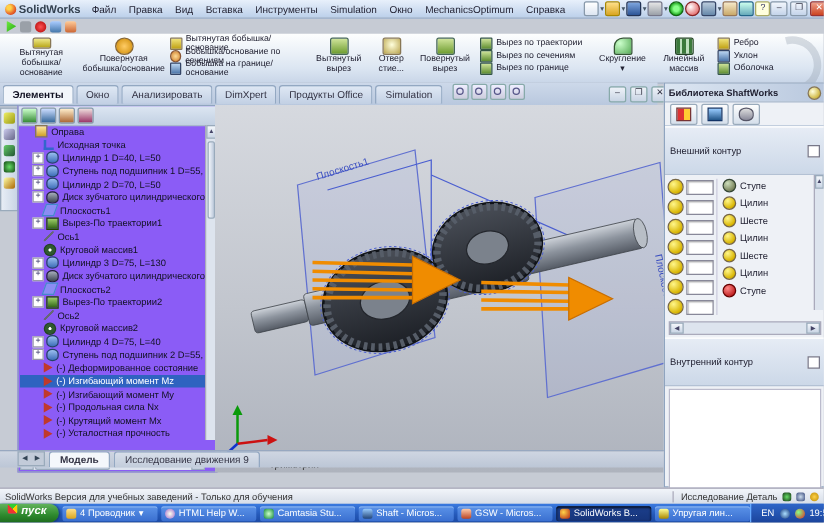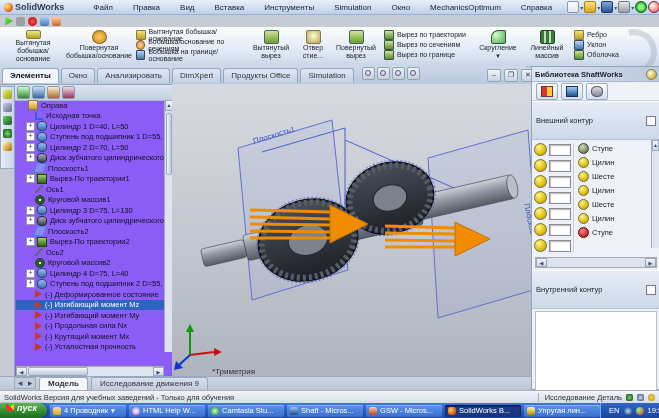--- a/index.html
+++ b/index.html
@@ -7,21 +7,21 @@
        font-family:"Liberation Sans","DejaVu Sans",sans-serif;
        background:#c6cbd4;font-size:8px;color:#222;-webkit-font-smoothing:antialiased}
   .abs{position:absolute}
   
   .titlebar{left:0;top:0;width:659px;height:14px;
     background:linear-gradient(180deg,#e8f0fb,#bcd0ea);border-bottom:1px solid #9ab0cc;
     display:flex;align-items:center}
   .swlogo{display:flex;align-items:center;gap:2px;padding:0 4px;font-weight:bold;font-size:9px;color:#33404f}
   .swmark{width:9px;height:9px;border-radius:50%;
     background:radial-gradient(circle at 35% 35%,#ffd24a 20%,#e8642c 60%,#b32412)}
-  .menus{display:flex;gap:10px;margin-left:20px}
+  .menus{display:flex;gap:0;margin-left:0}
   .menuitem{padding:1px 5px;font-size:8px;color:#223}
   .stdicons{display:flex;align-items:center;gap:1px;margin-left:10px}
   .sico{width:10px;height:10px;border-radius:2px;display:inline-block}
   .sv{font-size:6px;color:#456}
   .ic-new{background:linear-gradient(180deg,#fff,#dde6f2);border:1px solid #89a}
   .ic-open{background:linear-gradient(180deg,#ffe08a,#d9a520);border:1px solid #a80}
   .ic-save{background:linear-gradient(180deg,#7fa7e0,#2d5596);border:1px solid #235}
   .ic-print{background:linear-gradient(180deg,#e6e6e6,#9aa0a8);border:1px solid #778}
   .ic-rebuild{background:radial-gradient(circle,#8f8 30%,#2a2 70%);border-radius:50%;border:1px solid #161}
   .ic-color{background:radial-gradient(circle at 35% 35%,#fff,#d44);border-radius:50%;border:1px solid #822}
@@ -142,21 +142,21 @@
   .segbox{width:20px;height:10px;background:#fff;border:1px solid #889;box-shadow:inset 1px 1px 1px #bbb}
   .liblist{flex:1;display:flex;flex-direction:column;gap:3px;padding-left:4px;border-left:1px solid #ccd}
   .librow{display:flex;align-items:center;gap:3px;font-size:7.5px;color:#223}
   .libico{width:9px;height:9px;border-radius:50%;border:1px solid #764;background:radial-gradient(circle at 35% 30%,#fff68a,#d8b400 70%,#9a7d00)}
   .libico.dark{background:radial-gradient(circle at 35% 30%,#cdb,#575f35);border-color:#343}
   .libico.red{background:radial-gradient(circle at 35% 30%,#f88,#a00);border-color:#600}
   .libvs{position:absolute;right:1px;top:0;width:7px;height:108px;background:#dde4ee;border-left:1px solid #aab}
   .libhscroll{height:9px;margin:2px 3px;background:#dde4ee;border:1px solid #aab;display:flex}
   .libinner{margin:2px 3px;height:78px;background:#fff;border:1px solid #bbc}
   
-  .modeltabs{left:0;top:376px;width:531px;height:14px;background:linear-gradient(180deg,#cfd6e2,#bcc6d6);
+  .modeltabs{left:0;top:360px;width:531px;height:14px;background:linear-gradient(180deg,#cfd6e2,#bcc6d6);
     border-top:1px solid #98a8c0;display:flex;align-items:center;padding-left:14px;box-sizing:border-box}
   .mtnav{display:flex;background:#c2cbd9;border:1px solid #9ab;height:10px;align-items:center;margin-bottom:1px}
   .mtarrow{width:10px;font-size:5.5px;text-align:center;color:#345}
   .mtab{height:12px;line-height:12px;padding:0 8px;font-size:8px;color:#334;margin-left:3px;
     background:linear-gradient(180deg,#d8dfea,#c2ccdb);border:1px solid #93a8c2;border-bottom:none;border-radius:3px 3px 0 0}
   .mtab.active{background:#f4f7fb;font-weight:bold}
   
   .statusbar{left:0;top:390px;width:659px;height:13px;background:linear-gradient(180deg,#f2f5fa,#d6dde8);
     border-top:1px solid #aab;display:flex;align-items:center;font-size:7.5px;color:#333;padding:0 4px;box-sizing:border-box}
   .statusright{margin-left:auto;display:flex;align-items:center;gap:4px;border-left:1px solid #aab;padding-left:6px}

